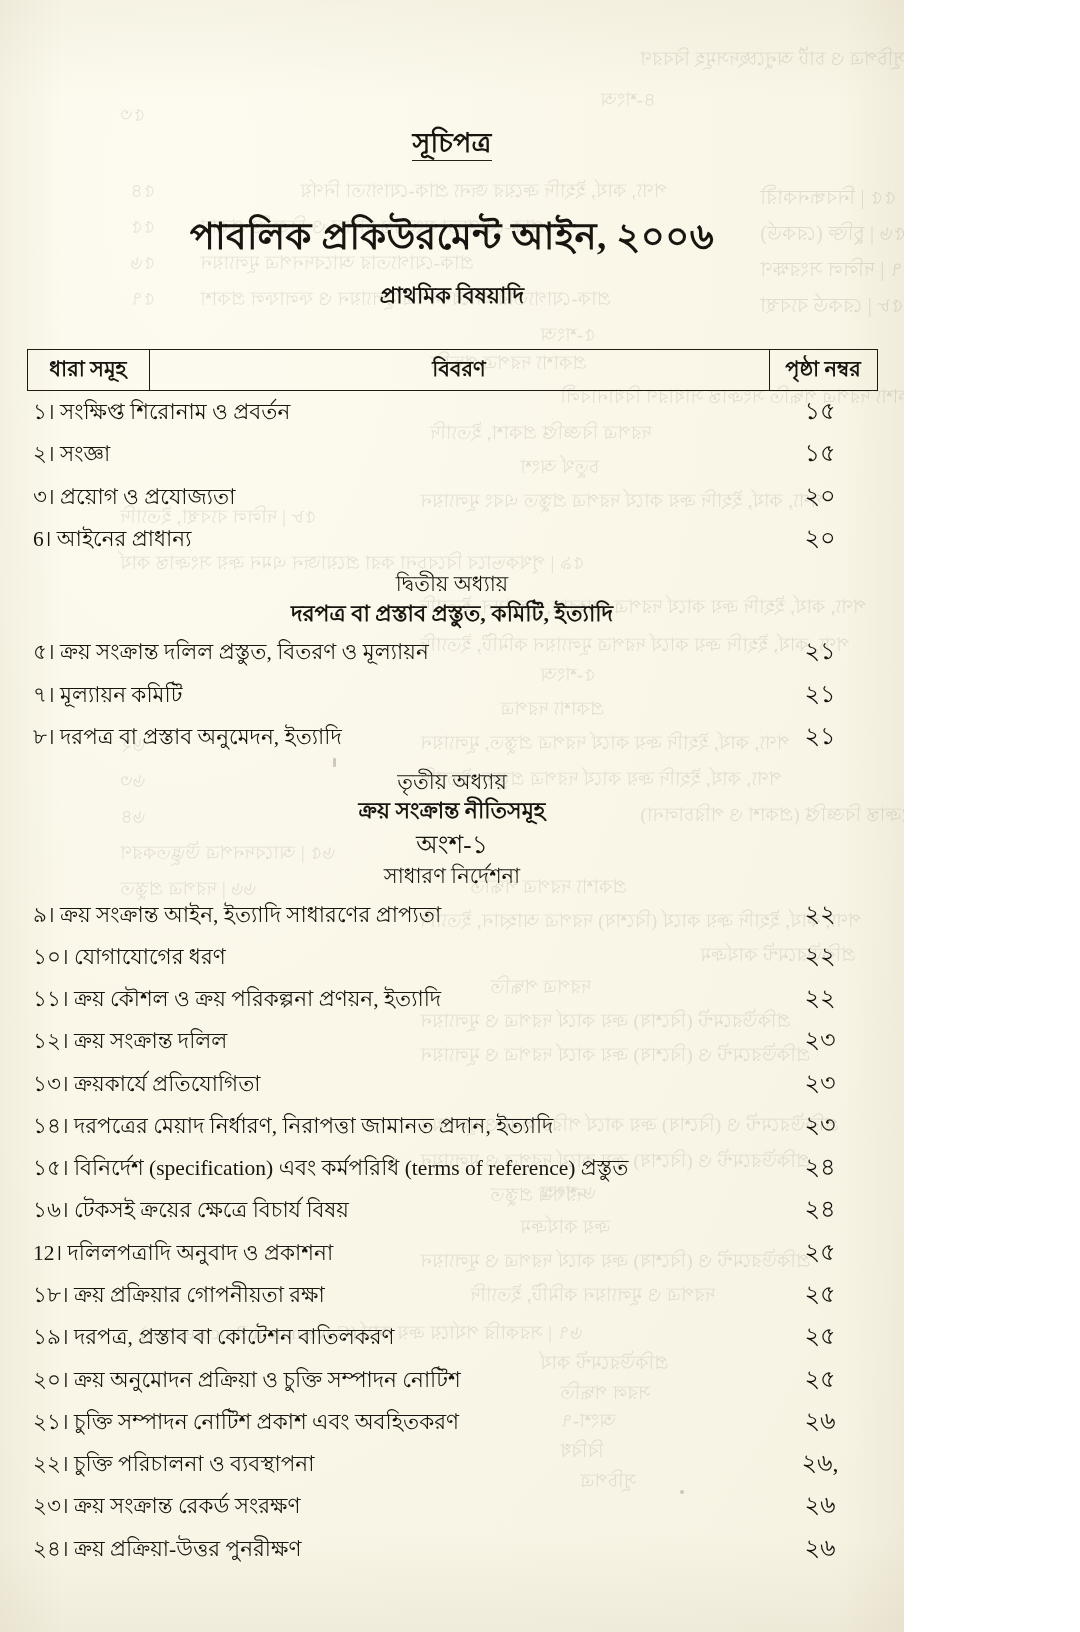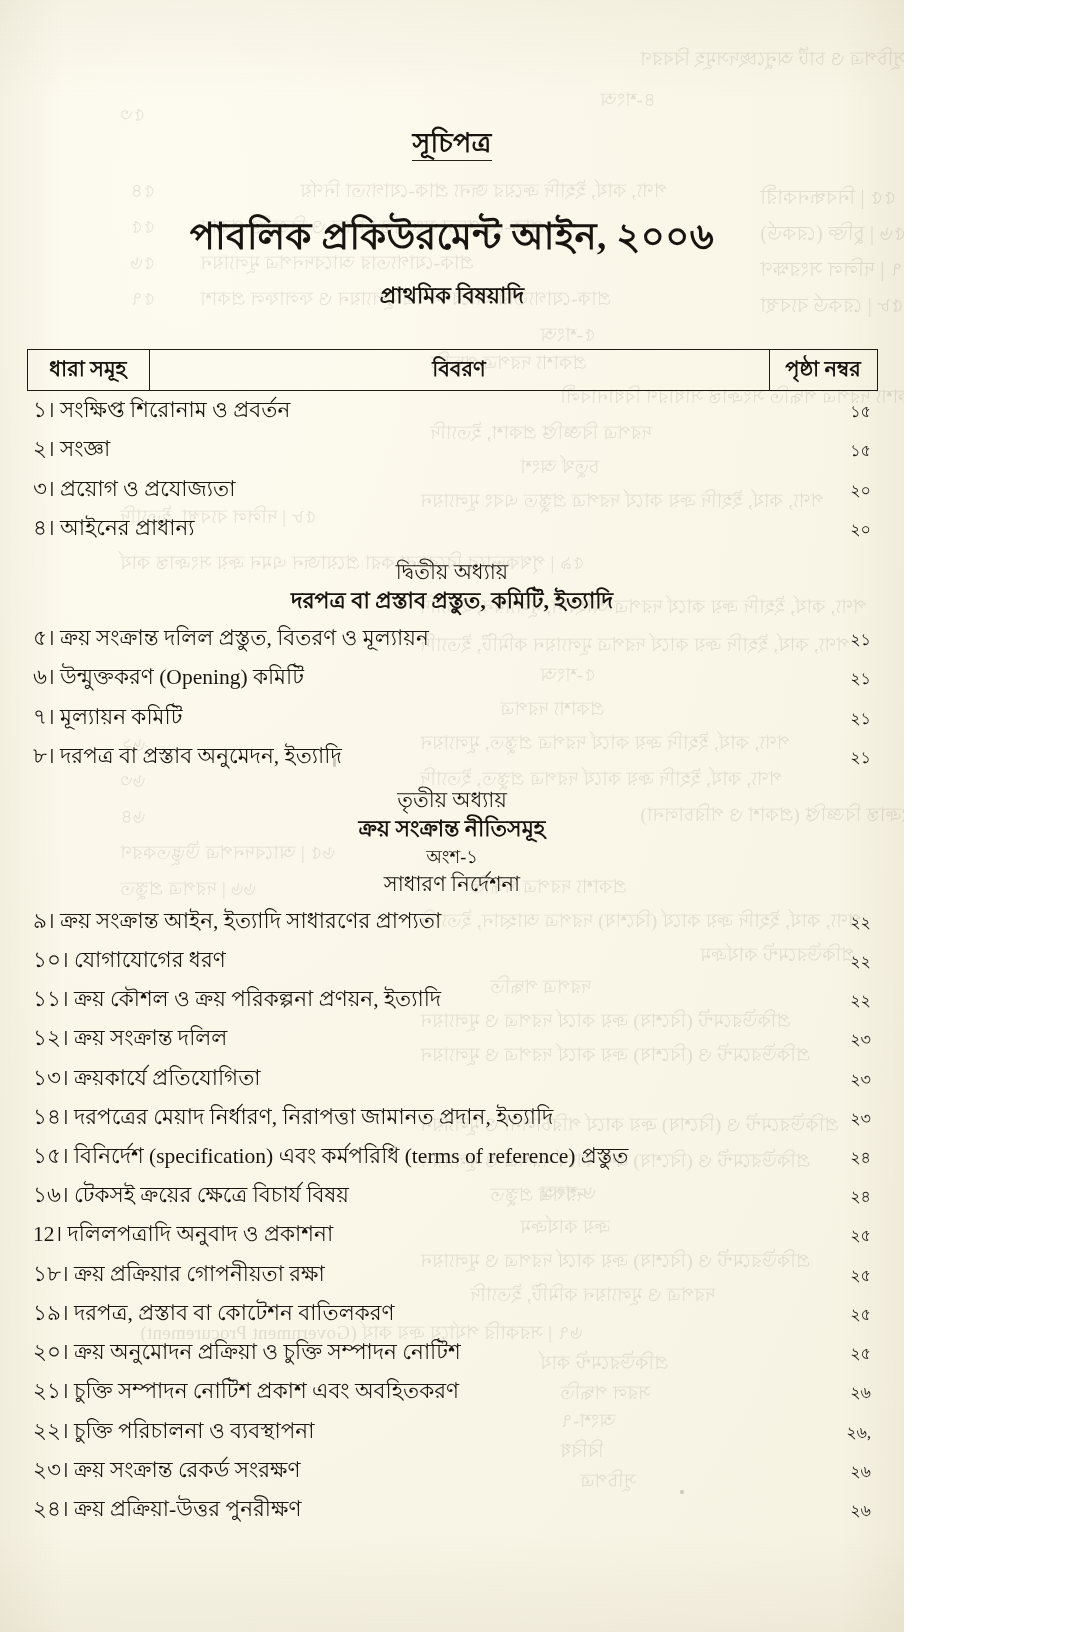--- a/index.html
+++ b/index.html
@@ -115,40 +115,40 @@
     font-size: 21.5px;
     padding: 6px 0 7px 0;
     vertical-align: baseline;
     line-height: 1.22;
   }
   td.entry {
     padding-left: 6px;
     white-space: nowrap;
   }
   td.pageno {
-    text-align: right;
-    font-size: 16px;
+    text-align: center;
+    font-size: 24px;
     padding-right: 6px;
   }
   tr.section-head td {
     text-align: center;
     padding: 10px 0 2px 0;
   }
   .sec-line-num {
     font-size: 21px;
     font-weight: normal;
     line-height: 1.35;
   }
   .sec-line-name {
     font-size: 22px;
     font-weight: bold;
     line-height: 1.4;
   }
   .sec-line-part {
-    font-size: 18px;
+    font-size: 25px;
     font-weight: normal;
     line-height: 1.4;
   }
   .sec-line-sub {
     font-size: 21px;
     font-weight: normal;
     line-height: 1.4;
   }
   
   .speck {
@@ -253,35 +253,31 @@
           </tr>
           <tr>
             <td class="entry" colspan="2">২। সংজ্ঞা</td>
             <td class="pageno">১৫</td>
           </tr>
           <tr>
             <td class="entry" colspan="2">৩। প্রয়োগ ও প্রযোজ্যতা</td>
             <td class="pageno">২০</td>
           </tr>
           <tr>
-            <td class="entry" colspan="2">৪। আইনের প্রাধান্য</td>
+            <td class="entry" colspan="2">6। আইনের প্রাধান্য</td>
             <td class="pageno">২০</td>
           </tr>
           <tr class="section-head">
             <td colspan="3">
               <div class="sec-line-num">দ্বিতীয় অধ্যায়</div>
               <div class="sec-line-name">দরপত্র বা প্রস্তাব প্রস্তুত, কমিটি, ইত্যাদি</div>
             </td>
           </tr>
           <tr>
             <td class="entry" colspan="2">৫। ক্রয় সংক্রান্ত দলিল প্রস্তুত, বিতরণ ও মূল্যায়ন</td>
-            <td class="pageno">২১</td>
-          </tr>
-          <tr>
-            <td class="entry" colspan="2">৬। উন্মুক্তকরণ (Opening) কমিটি</td>
             <td class="pageno">২১</td>
           </tr>
           <tr>
             <td class="entry" colspan="2">৭। মূল্যায়ন কমিটি</td>
             <td class="pageno">২১</td>
           </tr>
           <tr>
             <td class="entry" colspan="2">৮। দরপত্র বা প্রস্তাব অনুমেদন, ইত্যাদি</td>
             <td class="pageno">২১</td>
           </tr>

